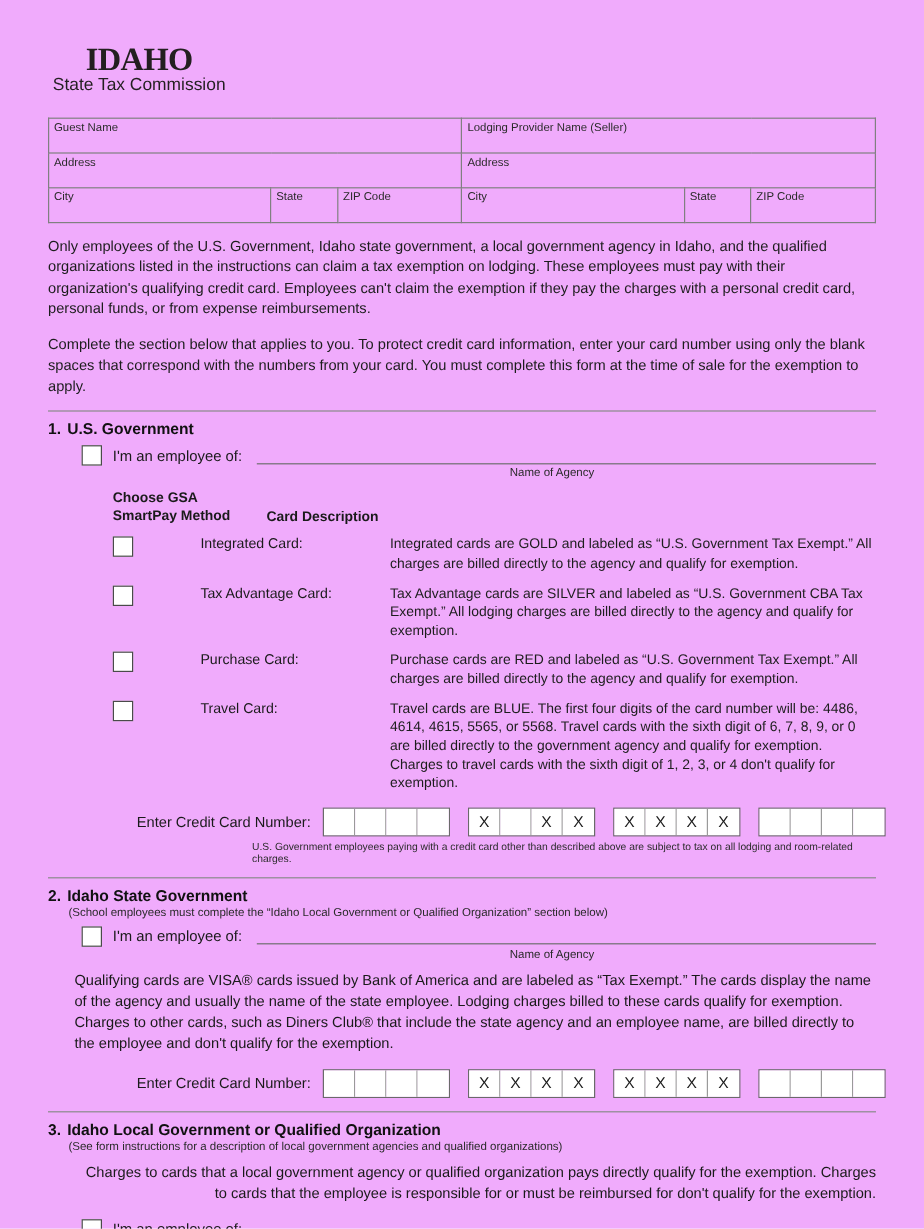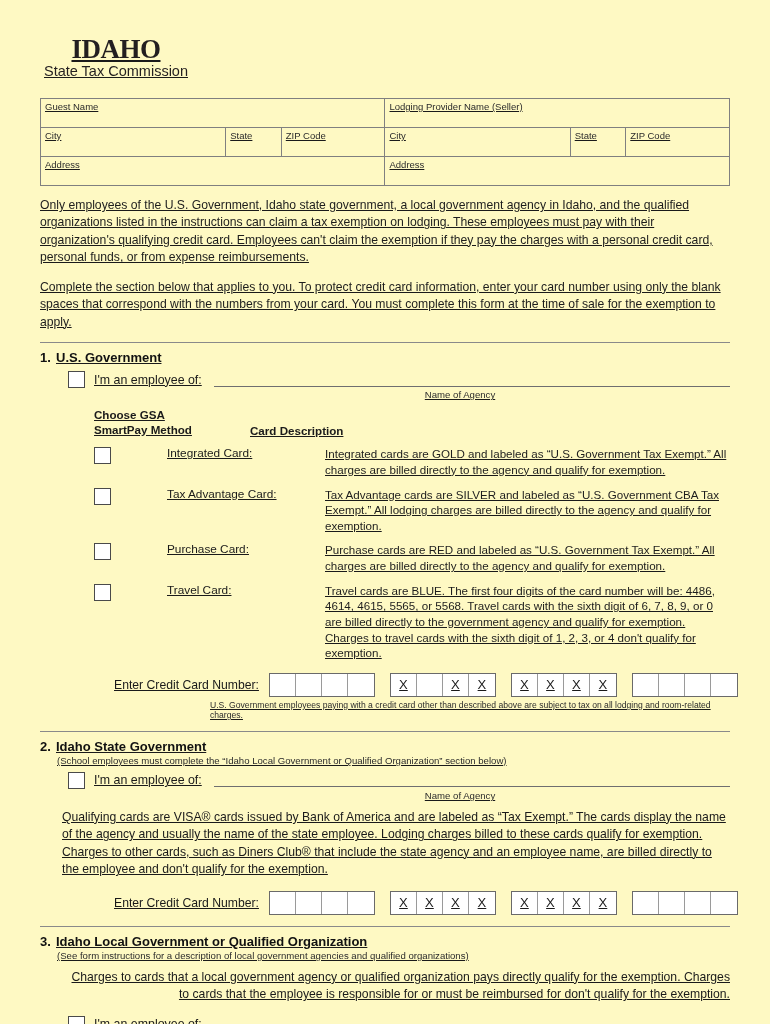--- a/index.html
+++ b/index.html
@@ -10,22 +10,21 @@
   body {
     width: 770px; height: 1024px;
     font-family: "Liberation Sans", sans-serif;
     color: #1a1a1a;
     -webkit-font-smoothing: antialiased;
   }
   .page {
     position: relative;
     width: 770px; height: 1024px;
     padding: 34px 40px 0 40px;
-    background: #fef9c3;
-    text-decoration: underline;
+    background: #f0abfc;
   }
 
   
   .header {
     display: flex;
     align-items: flex-start;
     height: 54px;
     margin-bottom: 10px;
   }
   .logo-block {
@@ -144,21 +143,20 @@
     margin-top: 1px;
   }
   .cap-agency { margin-left: 150px; }
   .cap-agency3 { margin-left: 190px; }
 
   
   .gsa-heads {
     display: flex;
     margin-top: 8px;
     padding-left: 54px;
-    gap: 28px;
   }
   .gsa-h1 {
     width: 128px;
     font-size: 11.6px;
     font-weight: bold;
     line-height: 1.26;
     flex: 0 0 128px;
   }
   .gsa-h2 {
     font-size: 11.6px;
@@ -267,31 +265,31 @@
     </div>
   </div>
 
   <table class="addr-table">
     <tbody>
         <tr>
       <td colspan="3" style="width:46.5%">Guest Name</td>
       <td colspan="3">Lodging Provider Name (Seller)</td>
     </tr>
     <tr>
+      <td colspan="3">Address</td>
+      <td colspan="3">Address</td>
+    </tr>
+    <tr>
       <td style="width:25%">City</td>
       <td style="width:7.5%">State</td>
       <td style="width:14%">ZIP Code</td>
       <td style="width:25%">City</td>
       <td style="width:7.5%">State</td>
       <td style="width:14%">ZIP Code</td>
     </tr>
-    <tr>
-      <td colspan="3">Address</td>
-      <td colspan="3">Address</td>
-    </tr>
   </tbody>
     </table>
 
   <p class="para">Only employees of the U.S. Government, Idaho state government, a local government agency in Idaho, and the qualified organizations listed in the instructions can claim a tax exemption on lodging.  These employees must pay with their organization's qualifying credit card.  Employees can't claim the exemption if they pay the charges with a personal credit card, personal funds, or from expense reimbursements.</p>
   <p class="para tight">Complete the section below that applies to you.  To protect credit card information, enter your card number using only the blank spaces that correspond with the numbers from your card.  You must complete this form at the time of sale for the exemption to apply.</p>
 
   <hr class="rule">
 
   <div class="sec-head">
     <span class="num">1.</span><span>U.S. Government</span>

